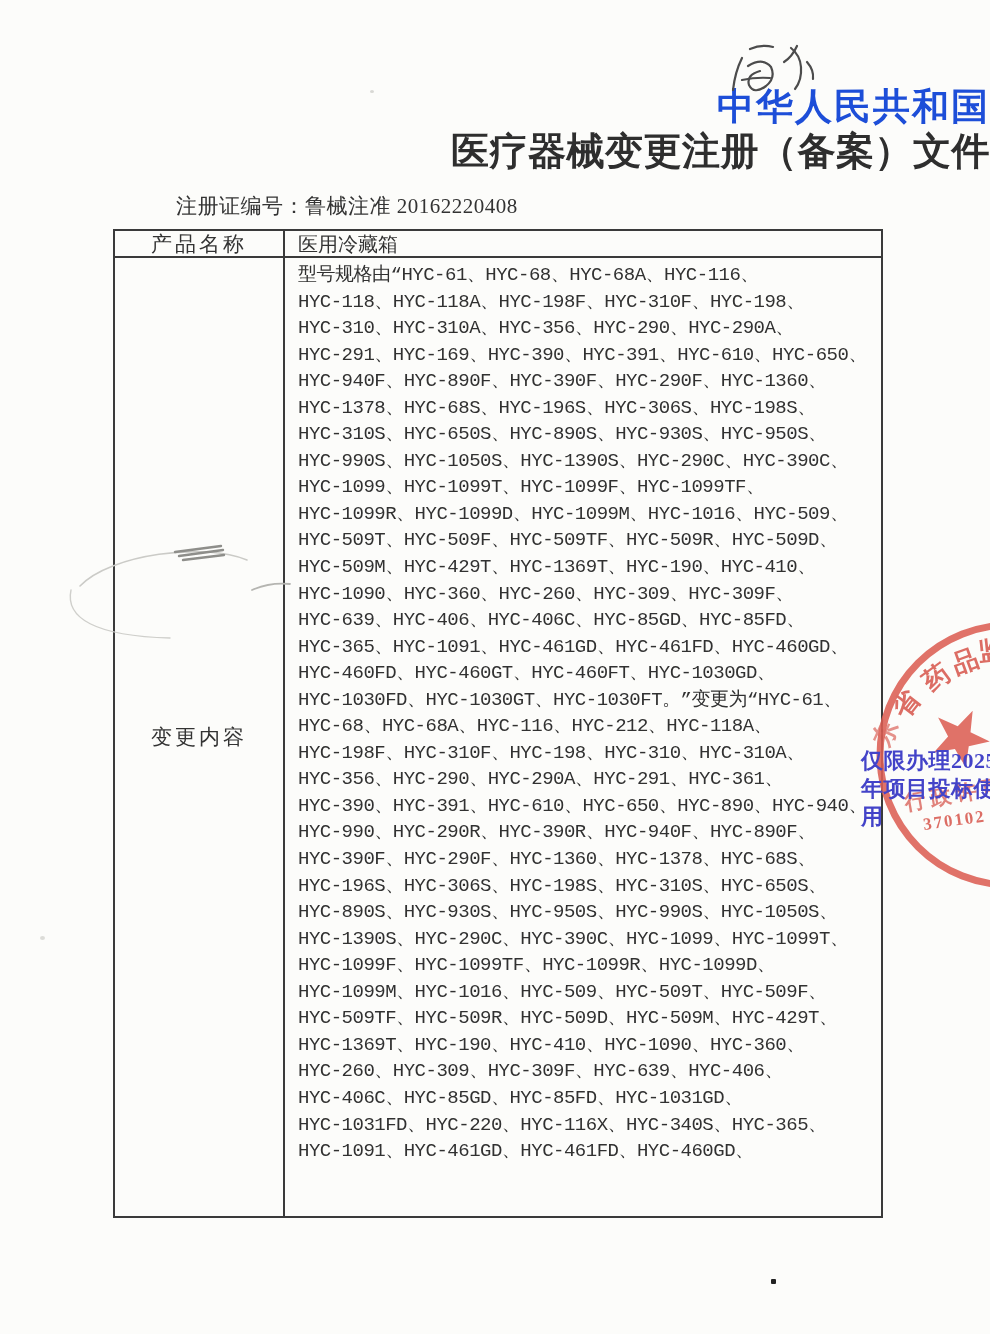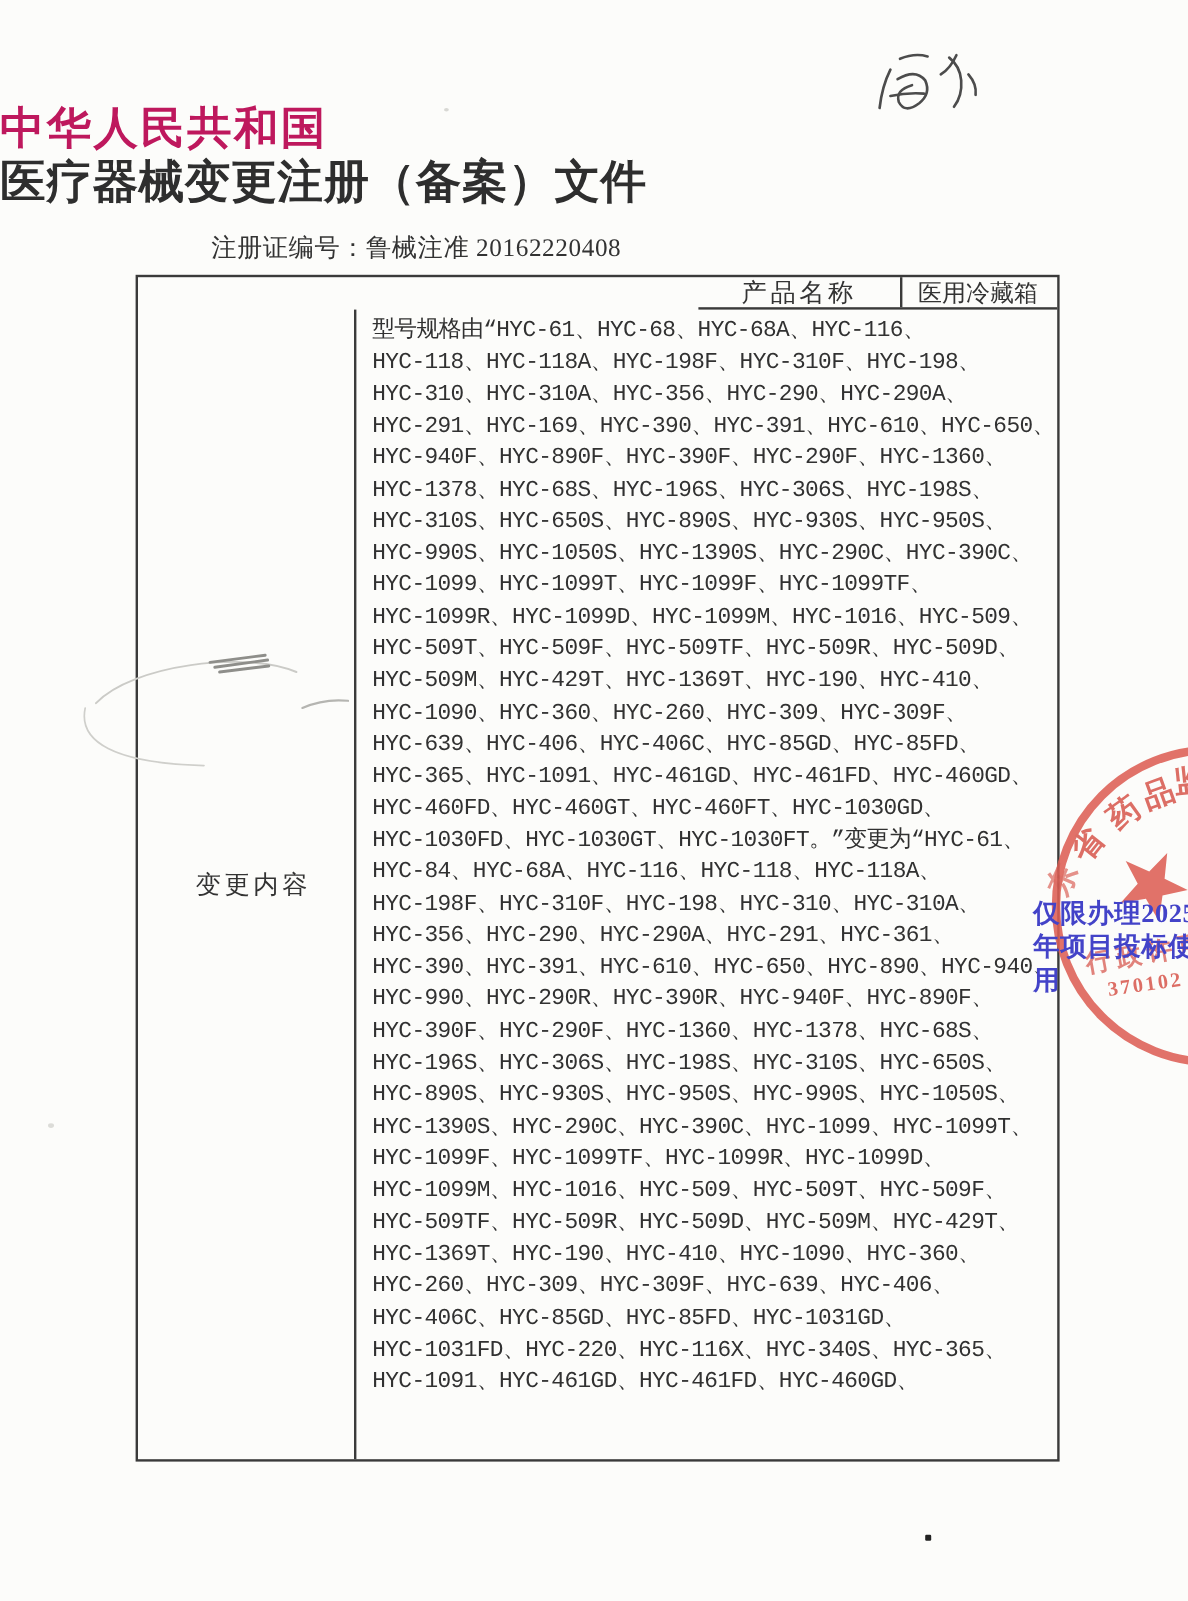--- a/index.html
+++ b/index.html
@@ -4,34 +4,34 @@
 <style>
   html,body{margin:0;padding:0;}
   body{
     width:990px;height:1334px;position:relative;overflow:hidden;
     background:#fcfcfa;
     font-family:"Liberation Serif", serif;
     color:#2b2b2b;
   }
   .abs{position:absolute;}
   .title1{
-    top:82px;left:0;width:100%;text-align:left;
-    font-size:37px;font-weight:700;letter-spacing:2px;color:#be185d;
+    top:82px;left:0;width:100%;text-align:right;
+    font-size:37px;font-weight:700;letter-spacing:2px;color:#1d4ed8;
   }
   .title2{
-    top:126px;left:0;width:100%;text-align:left;
+    top:126px;left:0;width:100%;text-align:right;
     font-size:38px;font-weight:700;letter-spacing:0.5px;color:#2e2e2e;
   }
   .regline{
     top:192px;left:176px;font-size:21px;letter-spacing:0.5px;color:#333;
   }
   .doc-table{
     left:113px;top:229px;width:770px;height:989px;
     border:2px solid #3a3a3a;box-sizing:border-box;
-    display:flex;flex-direction:column;align-items:flex-end;
+    display:flex;flex-direction:column;
   }
   .trow{display:flex;box-sizing:border-box;}
   .trow1{height:27px;border-bottom:2px solid #3a3a3a;}
   .trow2{flex:1;}
   .tlabel{
     width:170px;box-sizing:border-box;border-right:2px solid #3a3a3a;
     display:flex;align-items:center;justify-content:center;
     font-size:21px;letter-spacing:3px;color:#333;flex-shrink:0;
   }
   .tvalue{
@@ -83,21 +83,21 @@
         <div class="line">HYC-990S、HYC-1050S、HYC-1390S、HYC-290C、HYC-390C、</div>
         <div class="line">HYC-1099、HYC-1099T、HYC-1099F、HYC-1099TF、</div>
         <div class="line">HYC-1099R、HYC-1099D、HYC-1099M、HYC-1016、HYC-509、</div>
         <div class="line">HYC-509T、HYC-509F、HYC-509TF、HYC-509R、HYC-509D、</div>
         <div class="line">HYC-509M、HYC-429T、HYC-1369T、HYC-190、HYC-410、</div>
         <div class="line">HYC-1090、HYC-360、HYC-260、HYC-309、HYC-309F、</div>
         <div class="line">HYC-639、HYC-406、HYC-406C、HYC-85GD、HYC-85FD、</div>
         <div class="line">HYC-365、HYC-1091、HYC-461GD、HYC-461FD、HYC-460GD、</div>
         <div class="line">HYC-460FD、HYC-460GT、HYC-460FT、HYC-1030GD、</div>
         <div class="line">HYC-1030FD、HYC-1030GT、HYC-1030FT。”变更为“HYC-61、</div>
-        <div class="line">HYC-84、HYC-68A、HYC-116、HYC-118、HYC-118A、</div>
+        <div class="line">HYC-68、HYC-68A、HYC-116、HYC-212、HYC-118A、</div>
         <div class="line">HYC-198F、HYC-310F、HYC-198、HYC-310、HYC-310A、</div>
         <div class="line">HYC-356、HYC-290、HYC-290A、HYC-291、HYC-361、</div>
         <div class="line">HYC-390、HYC-391、HYC-610、HYC-650、HYC-890、HYC-940、</div>
         <div class="line">HYC-990、HYC-290R、HYC-390R、HYC-940F、HYC-890F、</div>
         <div class="line">HYC-390F、HYC-290F、HYC-1360、HYC-1378、HYC-68S、</div>
         <div class="line">HYC-196S、HYC-306S、HYC-198S、HYC-310S、HYC-650S、</div>
         <div class="line">HYC-890S、HYC-930S、HYC-950S、HYC-990S、HYC-1050S、</div>
         <div class="line">HYC-1390S、HYC-290C、HYC-390C、HYC-1099、HYC-1099T、</div>
         <div class="line">HYC-1099F、HYC-1099TF、HYC-1099R、HYC-1099D、</div>
         <div class="line">HYC-1099M、HYC-1016、HYC-509、HYC-509T、HYC-509F、</div>

